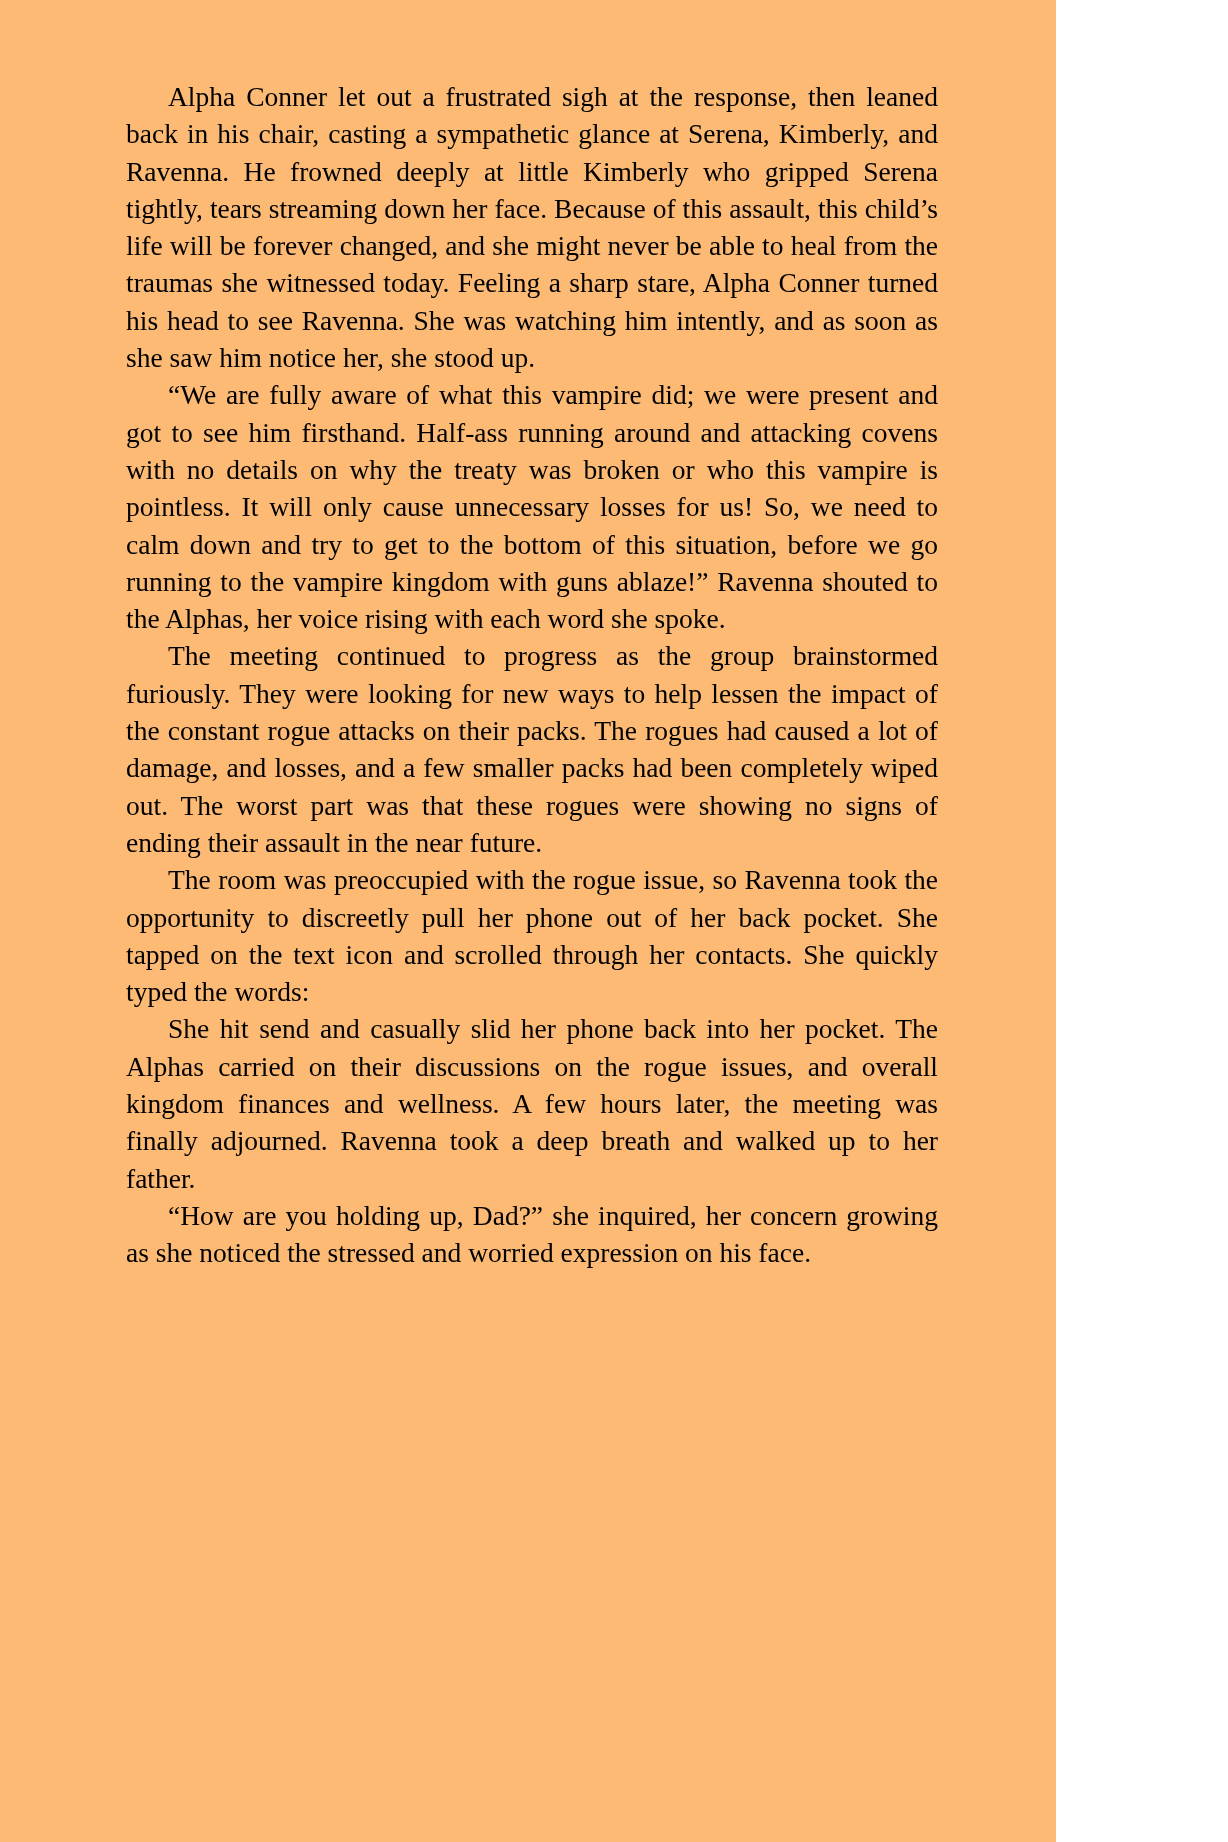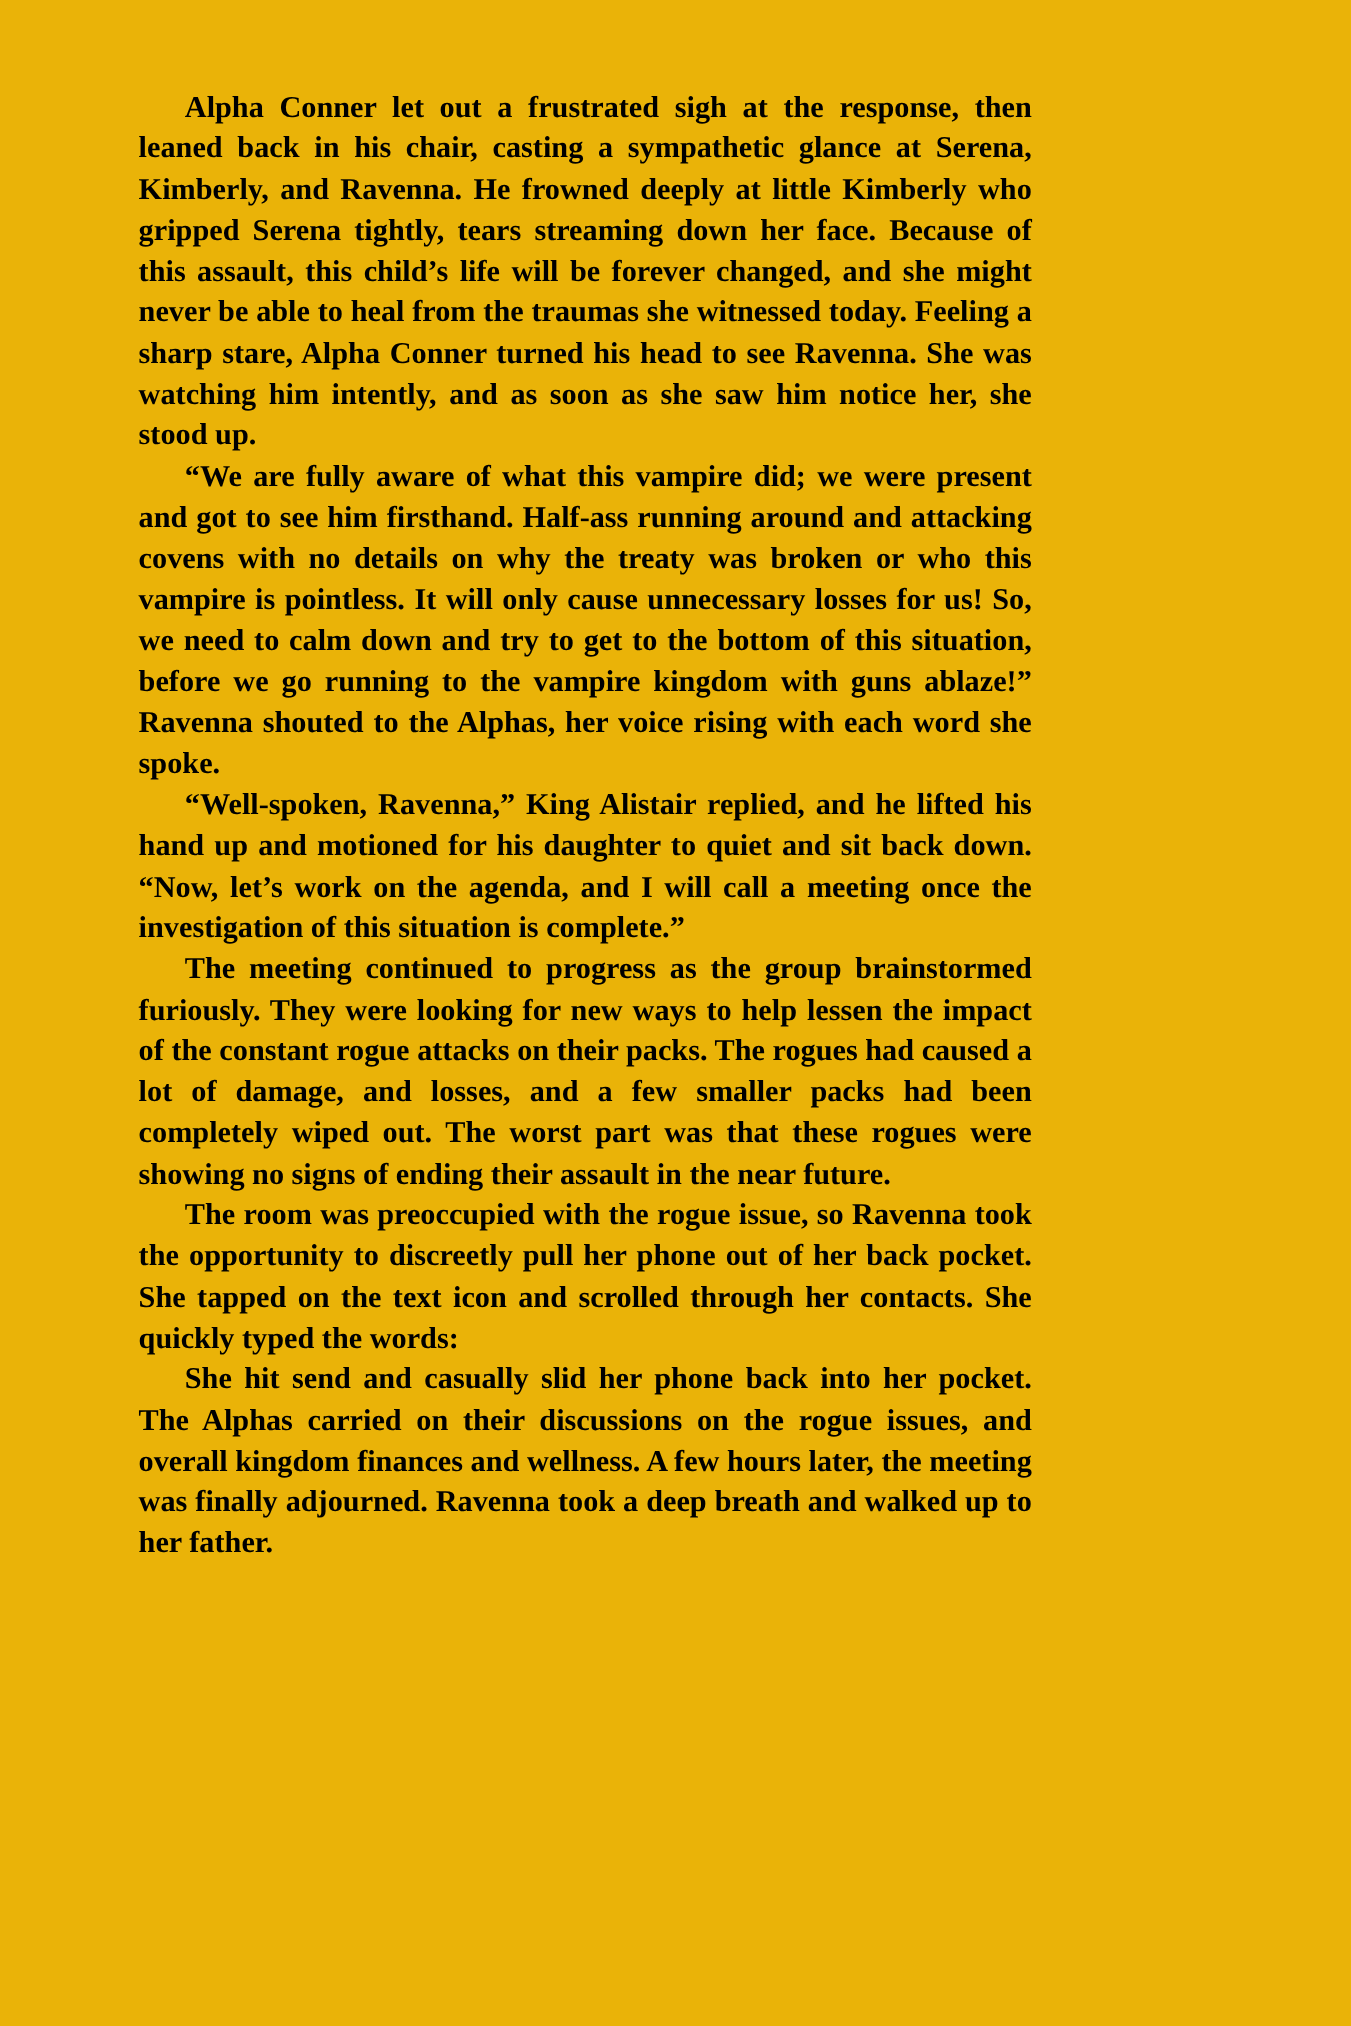--- a/index.html
+++ b/index.html
@@ -12,24 +12,23 @@
     height: 1842px;
     font-family: "Liberation Serif", "DejaVu Serif", serif;
     color: #000000;
     position: relative;
     overflow: hidden;
   }
   .page {
     position: absolute;
     left: 0;
     top: 0;
-    width: 1228px;
+    width: 1056px;
     height: 1842px;
-    background: #eab308;
-    font-weight: bold;
+    background: #fdba74;
   }
   .text-column {
     position: absolute;
     left: 126px;
     top: 78px;
     width: 812px;
   }
   p.body-par {
     margin: 0;
     padding: 0;
@@ -76,26 +75,26 @@
 <body>
 
 <div class="page">
 
   <div class="text-column">
 
     <p class="body-par">Alpha Conner let out a frustrated sigh at the response, then leaned back in his chair, casting a sympathetic glance at Serena, Kimberly, and Ravenna. He frowned deeply at little Kimberly who gripped Serena tightly, tears streaming down her face. Because of this assault, this child’s life will be forever changed, and she might never be able to heal from the traumas she witnessed today. Feeling a sharp stare, Alpha Conner turned his head to see Ravenna. She was watching him intently, and as soon as she saw him notice her, she stood up.</p>
 
     <p class="body-par">“We are fully aware of what this vampire did; we were present and got to see him firsthand. Half-ass running around and attacking covens with no details on why the treaty was broken or who this vampire is pointless. It will only cause unnecessary losses for us! So, we need to calm down and try to get to the bottom of this situation, before we go running to the vampire kingdom with guns ablaze!” Ravenna shouted to the Alphas, her voice rising with each word she spoke.</p>
 
-    <p class="body-par">“Well-spoken, Ravenna,” King Alistair replied, and he lifted his hand up and motioned for his daughter to quiet and sit back down. “Now, let’s work on the agenda, and I will call a meeting once the investigation of this situation is complete.”</p>
 
     <p class="body-par">The meeting continued to progress as the group brainstormed furiously. They were looking for new ways to help lessen the impact of the constant rogue attacks on their packs. The rogues had caused a lot of damage, and losses, and a few smaller packs had been completely wiped out. The worst part was that these rogues were showing no signs of ending their assault in the near future.</p>
 
     <p class="body-par">The room was preoccupied with the rogue issue, so Ravenna took the opportunity to discreetly pull her phone out of her back pocket. She tapped on the text icon and scrolled through her contacts. She quickly typed the words:</p>
 
 
     <p class="body-par">She hit send and casually slid her phone back into her pocket. The Alphas carried on their discussions on the rogue issues, and overall kingdom finances and wellness. A few hours later, the meeting was finally adjourned. Ravenna took a deep breath and walked up to her father.</p>
 
+    <p class="body-par">“How are you holding up, Dad?” she inquired, her concern growing as she noticed the stressed and worried expression on his face.</p>
 
   </div>
 
 
 </div>
 
 </body></html>

